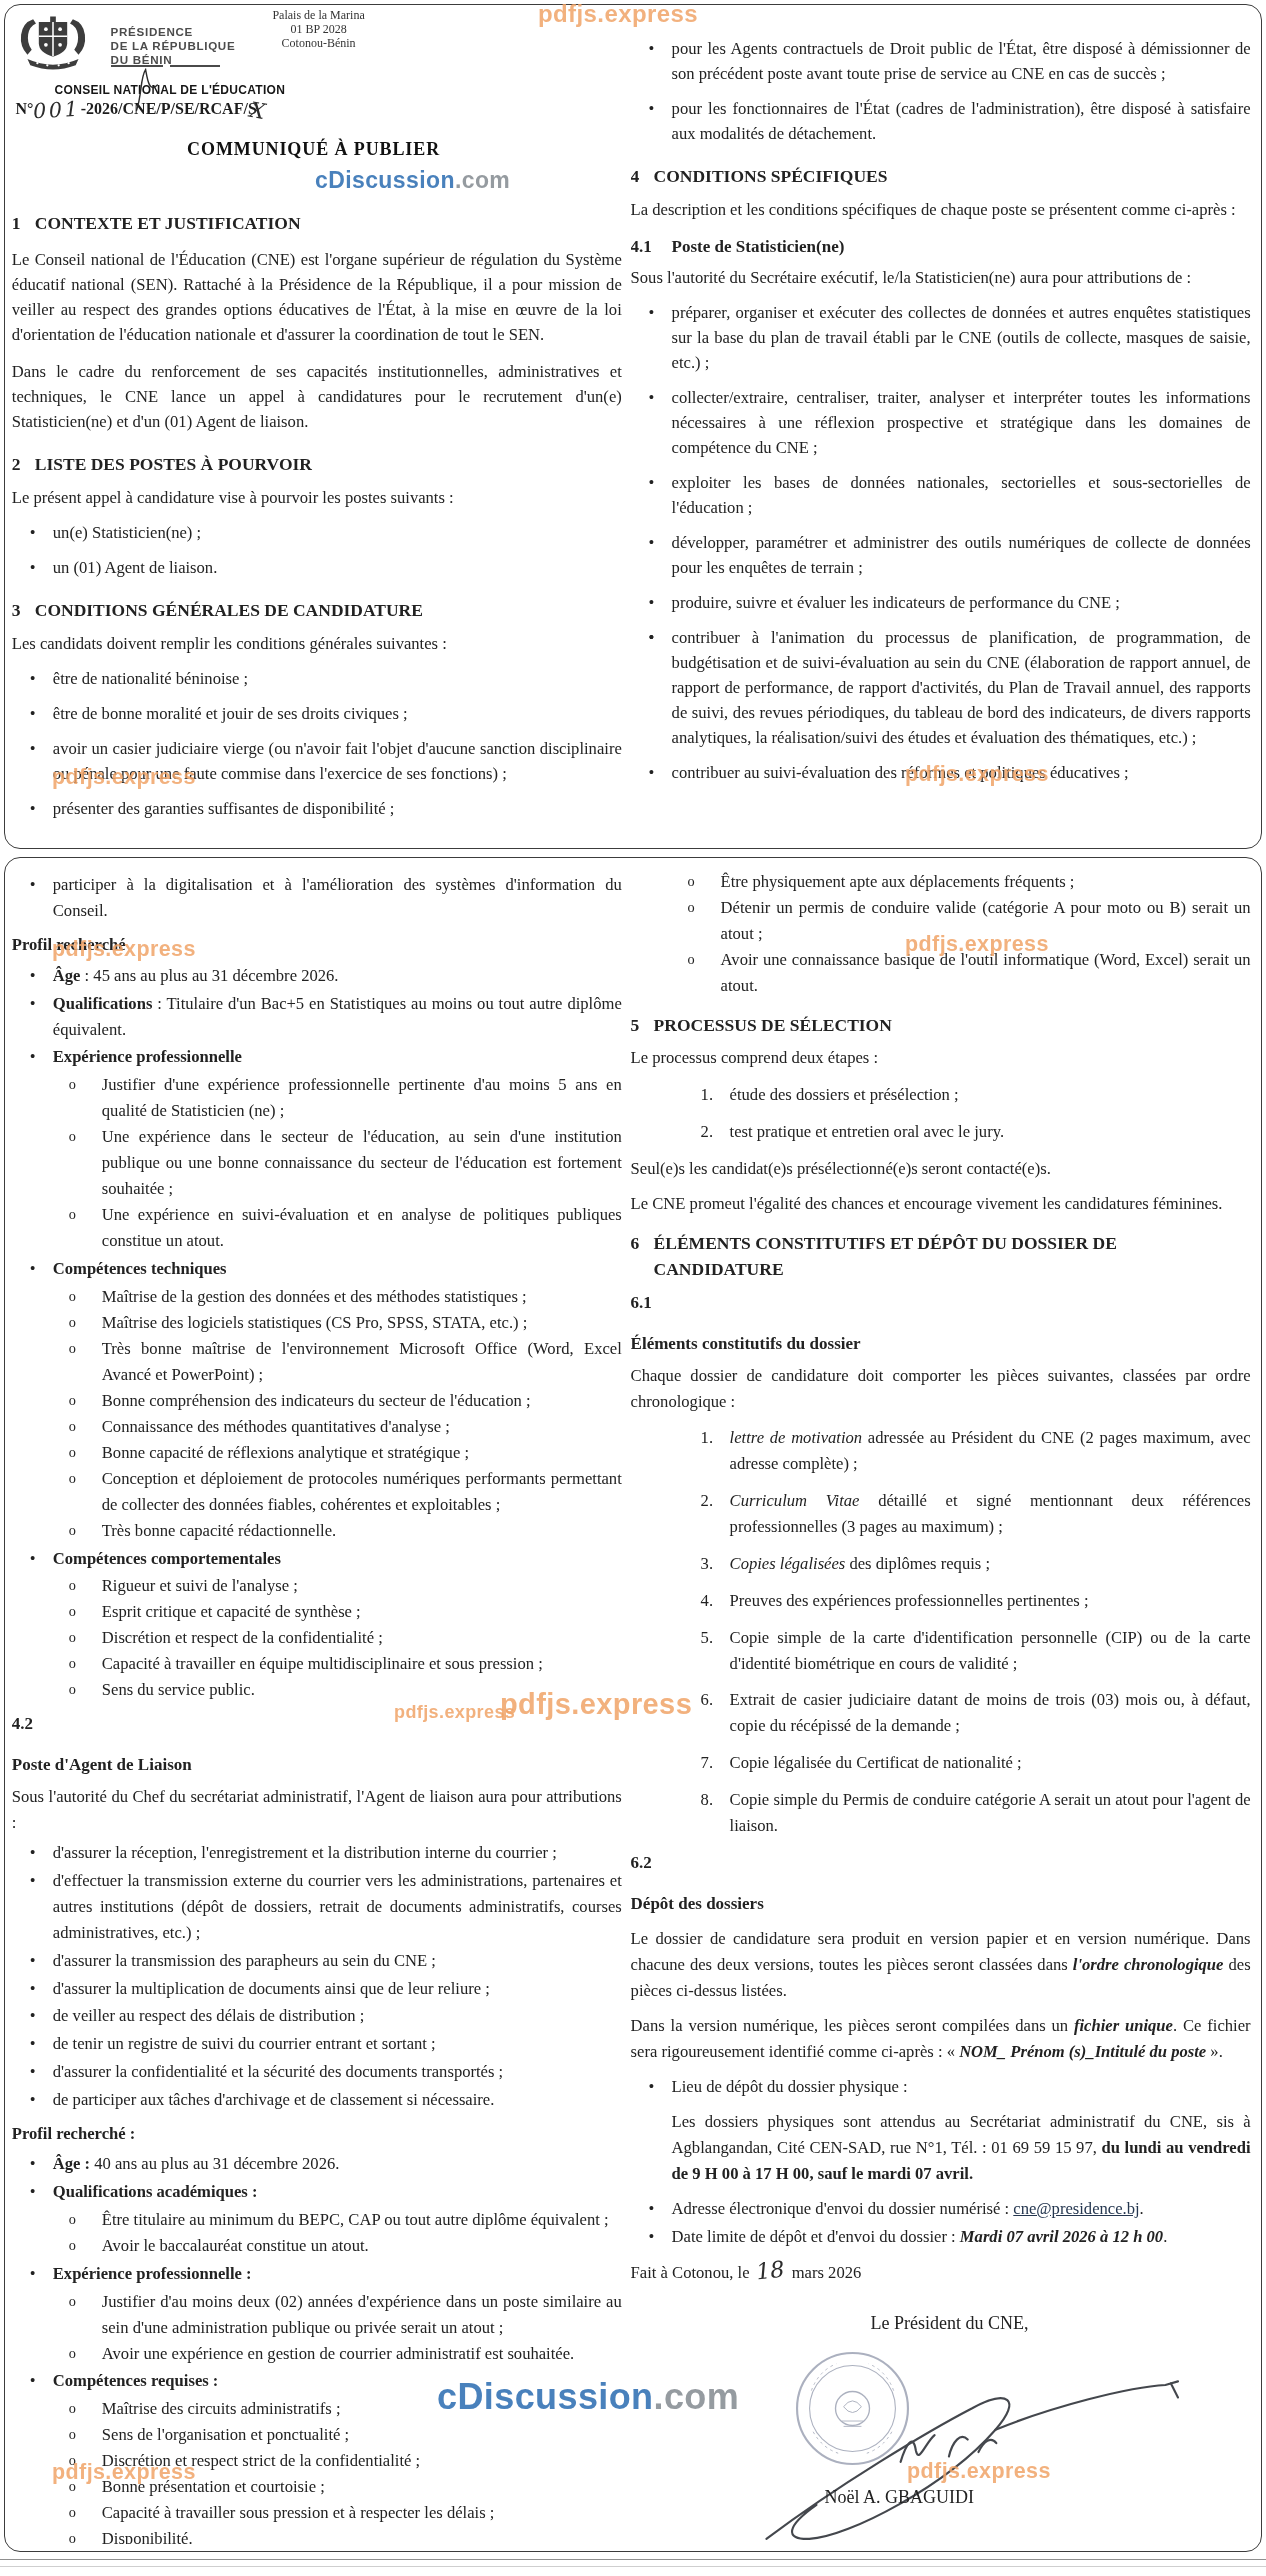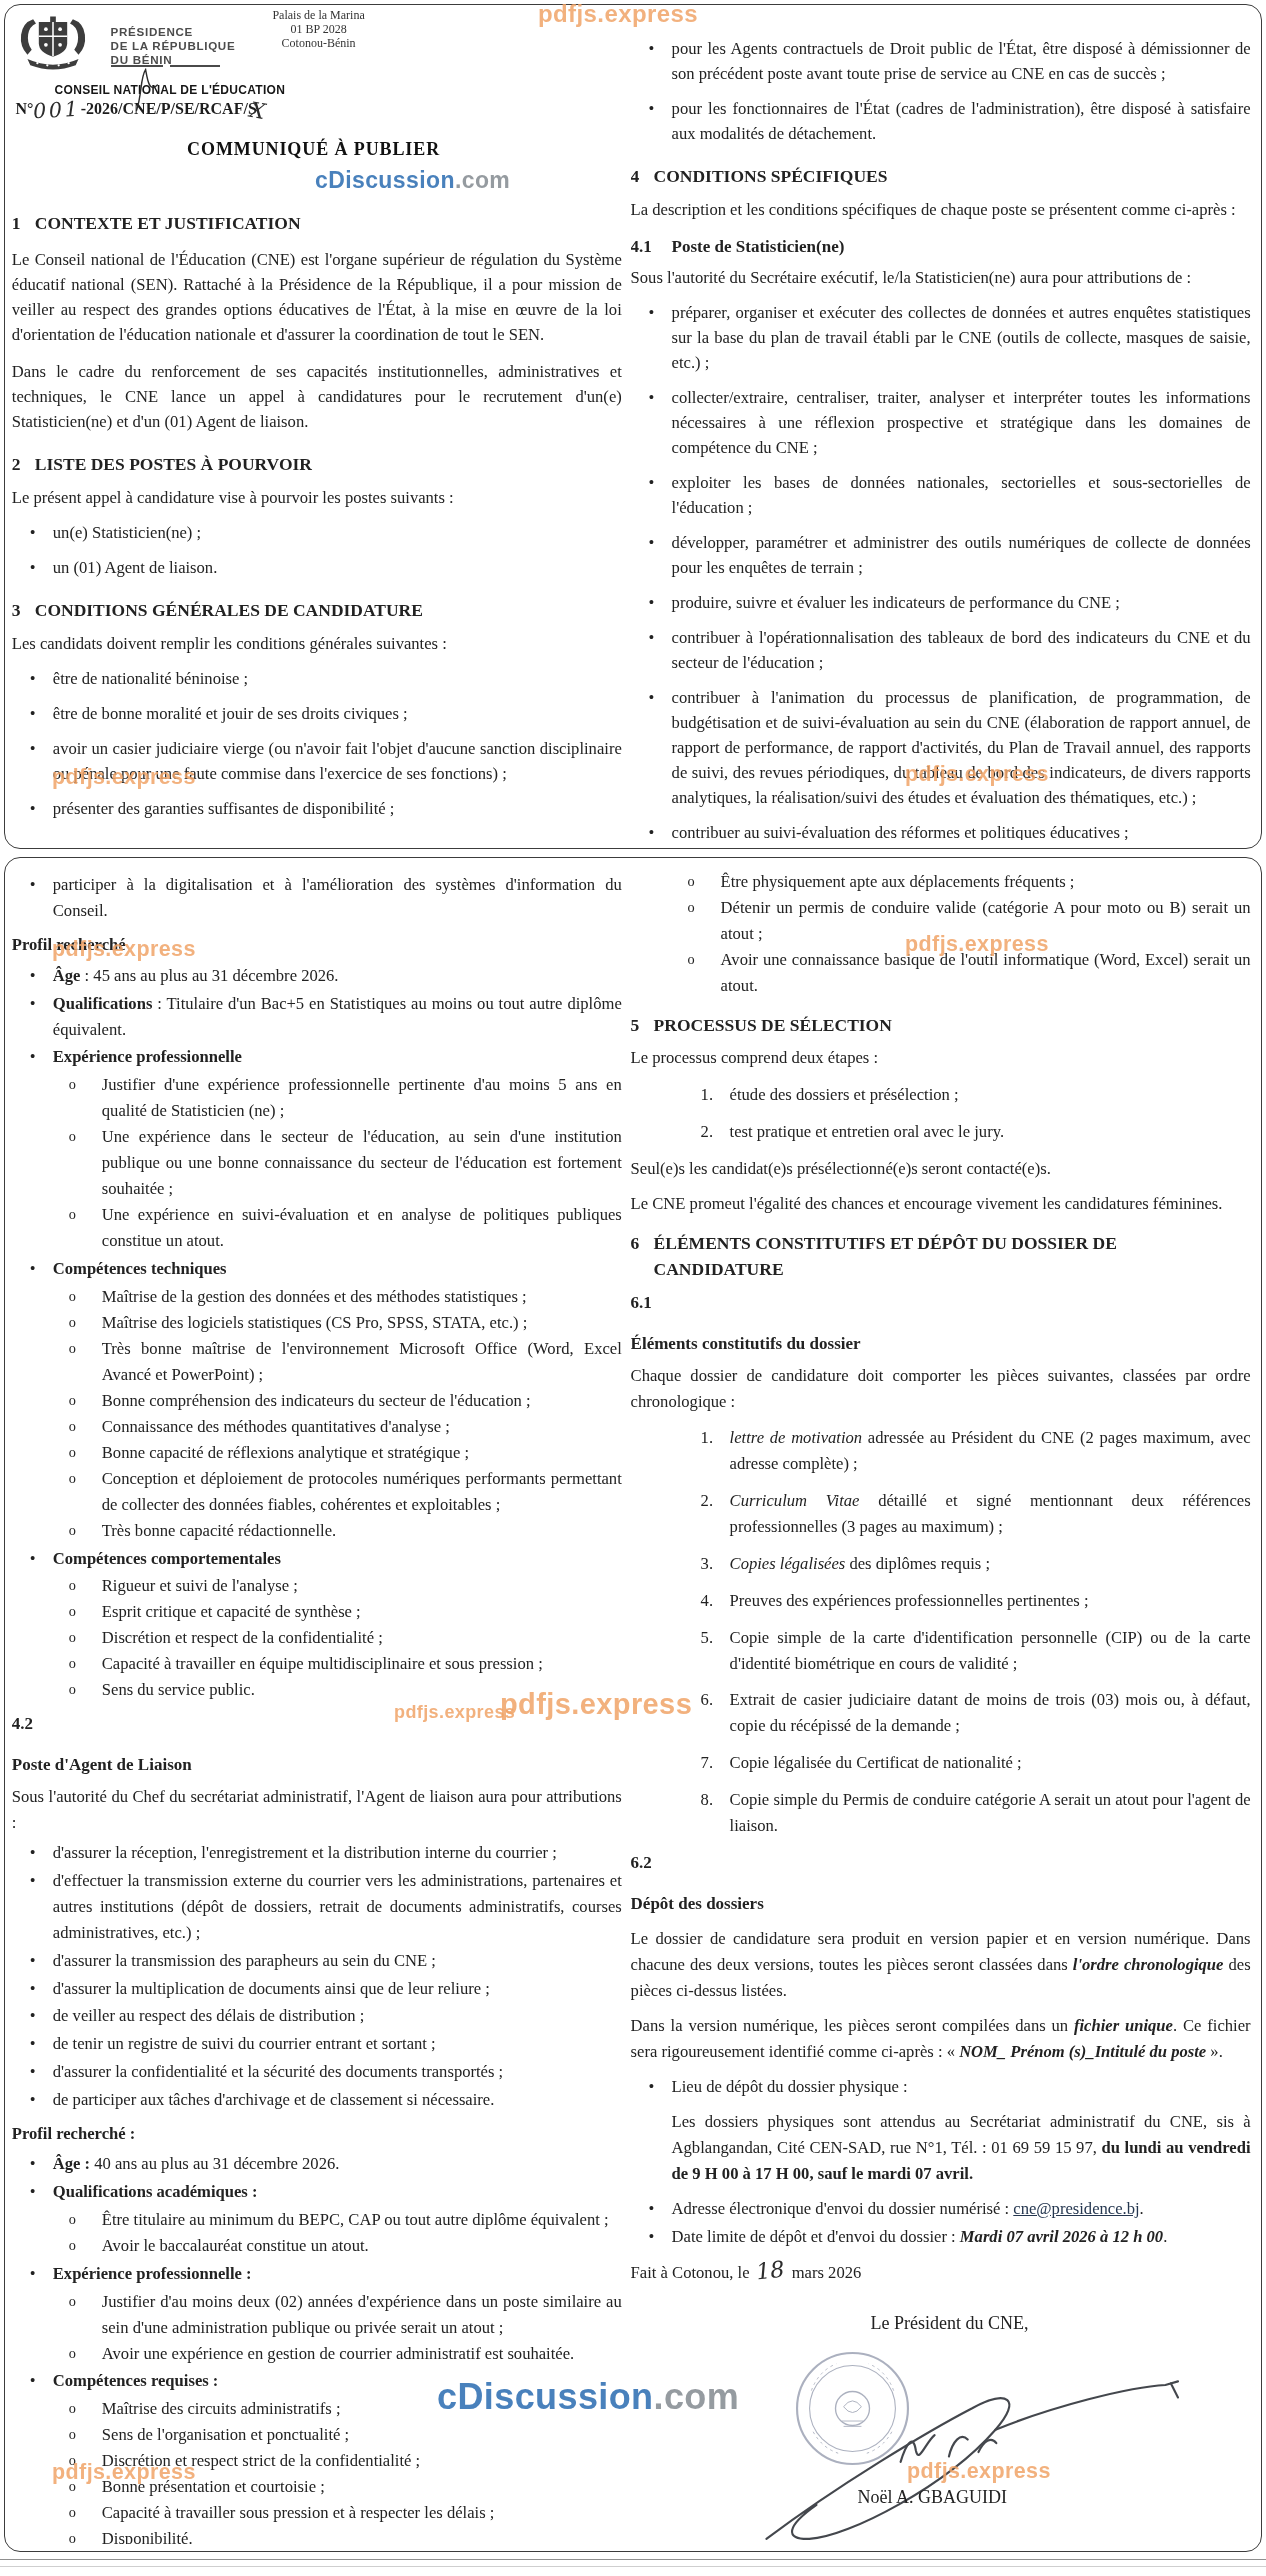--- a/index.html
+++ b/index.html
@@ -70,21 +70,21 @@
   .hand-x{font-size:21.5px;display:inline-block;transform:rotate(10deg);margin-left:-6.3px;
           font-weight:400;vertical-align:-3.6px;}
   #address{left:247px;top:3.6px;width:134px;text-align:center;font-size:12px;
            line-height:14px;color:#333;}
   #doc-title{left:0;top:134px;width:618px;text-align:center;font-weight:bold;
              font-size:18px;letter-spacing:0.9px;color:#111;}
   #ref-squiggle{left:127px;top:61px;}
 
   
   #president-title{position:absolute;left:866px;top:1455px;font-size:18px;}
-  #president-name{position:absolute;left:853px;top:1629px;font-size:18px;}
+  #president-name{position:absolute;left:820px;top:1629px;font-size:18px;}
   #stamp{position:absolute;left:767px;top:1470px;}
   #signature{position:absolute;left:627px;top:1518px;}
 
   
   #wm-layer{position:absolute;inset:0;pointer-events:none;z-index:6;}
   .wm{position:absolute;font-family:"Liberation Sans",sans-serif;font-weight:600;
       letter-spacing:0.4px;white-space:nowrap;}
   .wm-orange{color:#f0a468;opacity:0.85;}
   .wm-disc{opacity:0.92;}
   .wm-disc .wm-blue{color:#3a77b7;}
@@ -179,21 +179,21 @@
       <div class="blk blk-h2">
         <span class="hnum">4.1</span>
         <span class="htx">Poste de Statisticien(ne)</span>
       </div>
       <div class="blk blk-p tight">Sous l'autorité du Secrétaire exécutif, le/la Statisticien(ne) aura pour attributions de :</div>
       <div class="blk blk-b1"><span class="mk">•</span><span class="tx">préparer, organiser et exécuter des collectes de données et autres enquêtes statistiques sur la base du plan de travail établi par le CNE (outils de collecte, masques de saisie, etc.) ;</span></div>
       <div class="blk blk-b1"><span class="mk">•</span><span class="tx">collecter/extraire, centraliser, traiter, analyser et interpréter toutes les informations nécessaires à une réflexion prospective et stratégique dans les domaines de compétence du CNE ;</span></div>
       <div class="blk blk-b1"><span class="mk">•</span><span class="tx">exploiter les bases de données nationales, sectorielles et sous-sectorielles de l'éducation ;</span></div>
       <div class="blk blk-b1"><span class="mk">•</span><span class="tx">développer, paramétrer et administrer des outils numériques de collecte de données pour les enquêtes de terrain ;</span></div>
       <div class="blk blk-b1"><span class="mk">•</span><span class="tx">produire, suivre et évaluer les indicateurs de performance du CNE ;</span></div>
-      <div class="blk blk-b1"><span class="mk">•</span><span class="tx">contribuer à l'opérationnalisation des tableaux de bord des indicateurs du CNE et du secteur de l'éducation ;</span></div>
+      <div class="blk blk-b1"><span class="mk">•</span></div>
       <div class="blk blk-b1"><span class="mk">•</span><span class="tx">contribuer à l'animation du processus de planification, de programmation, de budgétisation et de suivi-évaluation au sein du CNE (élaboration de rapport annuel, de rapport de performance, de rapport d'activités, du Plan de Travail annuel, des rapports de suivi, des revues périodiques, du tableau de bord des indicateurs, de divers rapports analytiques, la réalisation/suivi des études et évaluation des thématiques, etc.) ;</span></div>
       <div class="blk blk-b1"><span class="mk">•</span><span class="tx">contribuer au suivi-évaluation des réformes et politiques éducatives ;</span></div>
     </div>
 </div>
 
 <div class="page pg2" id="page2">
   <div class="col col-l" id="p2-left">
       <div class="blk blk-b1"><span class="mk">•</span><span class="tx">participer à la digitalisation et à l'amélioration des systèmes d'information du Conseil.</span></div>
       <div class="blk blk-pb"><span class="bd">Profil recherché</span></div>
       <div class="blk blk-b1"><span class="mk">•</span><span class="tx"><span class="bd">Âge</span><span> : 45 ans au plus au 31 décembre 2026.</span></span></div>

